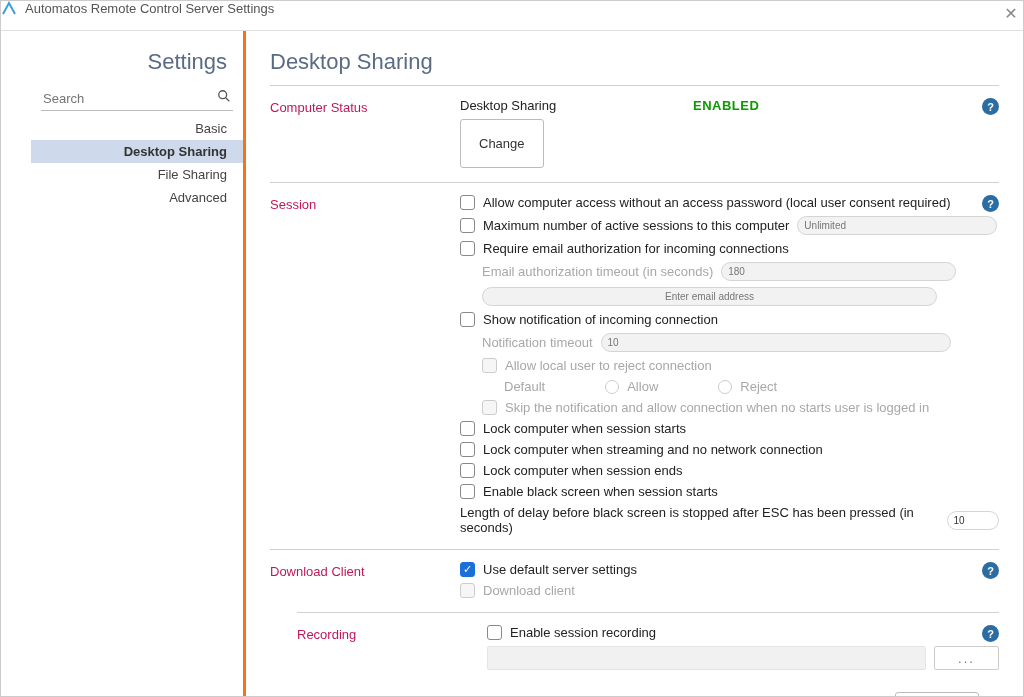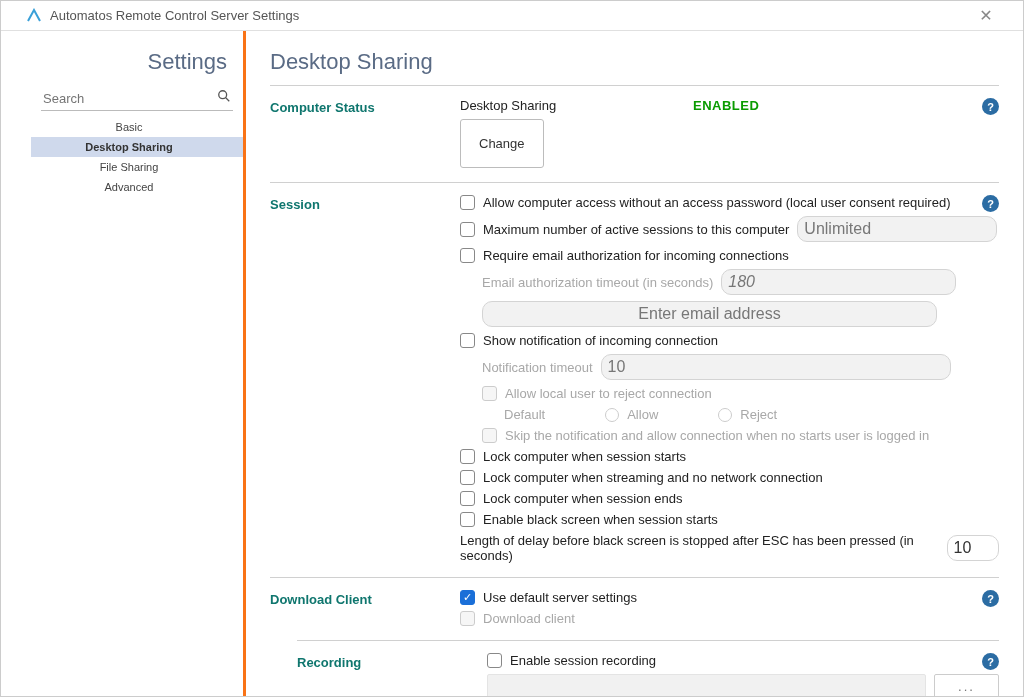--- a/index.html
+++ b/index.html
@@ -17,22 +17,21 @@
     height: 697px;
     border: 1px solid #ccc;
     display: flex;
     flex-direction: column;
     background: #fff;
   }
   .titlebar {
     height: 30px;
     border-bottom: 1px solid #e0e0e0;
     display: flex;
-    align-items: center;
-    padding: 0 25px;
+    padding: 0 0;
     color: #555;
     font-size: 13px;
   }
   .titlebar .logo {
     width: 16px; height: 16px;
     margin-right: 8px;
     display: inline-flex;
     align-items: center; justify-content: center;
   }
   .titlebar .spacer { flex: 1; }
@@ -76,23 +75,23 @@
     padding: 4px 22px 4px 2px;
     font-size: 13px;
     color: #555;
     background: transparent;
   }
   .sidebar .search-wrap .icon {
     position: absolute; right: 2px; top: 2px;
     color: #666;
   }
   .sidebar .nav-item {
-    text-align: center;
+    text-align: right;
     padding: 4px 16px 4px 0;
-    font-size: 11px;
+    font-size: 13px;
     color: #444;
     cursor: pointer;
   }
   .sidebar .nav-item.active {
     background: #cfd9ec;
     font-weight: 600;
     color: #333;
   }
   .main {
     flex: 1;
@@ -106,22 +105,22 @@
     color: #5a6b85;
     margin-bottom: 10px;
   }
   .section {
     border-top: 1px solid #d0d0d0;
     padding: 12px 0 14px 0;
     display: flex;
   }
   .section-label {
     width: 190px;
-    font-weight: 700;
-    color: #0f766e;
+    font-weight: 400;
+    color: #be185d;
     font-size: 13px;
     padding-top: 2px;
   }
   .section-body {
     flex: 1;
     display: flex;
     flex-direction: column;
     gap: 6px;
     position: relative;
   }
@@ -170,21 +169,21 @@
     display: inline-block;
     flex-shrink: 0;
   }
   .radio.disabled { border-color: #ccc; }
   .lbl { color: #222; }
   .lbl.disabled { color: #a8a8a8; }
   .input {
     border: 1px solid #d4d4d4;
     background: #f2f2f2;
     padding: 3px 6px;
-    font-size: 16px;
+    font-size: 10px;
     color: #777;
     border-radius: 10px;
   }
   .input.light { background: #fff; color:#333; }
   .btn {
     border: 1px solid #bcbcbc;
     background: #fff;
     padding: 16px 18px;
     border-radius: 3px;
     font-size: 13px;
@@ -285,21 +284,21 @@
             <span class="lbl">Maximum number of active sessions to this computer</span>
             <span class="input" style="width:200px;">Unlimited</span>
           </div>
 
           <div class="row">
             <span class="chk"></span>
             <span class="lbl">Require email authorization for incoming connections</span>
           </div>
           <div class="row indent1">
             <span class="lbl disabled">Email authorization timeout (in seconds)</span>
-            <span class="input" style="flex:1; max-width:235px;font-style:italic;">180</span>
+            <span class="input" style="flex:1; max-width:235px;">180</span>
           </div>
           <div class="row indent1">
             <span class="input" style="flex:1; max-width:455px;text-align:center;">Enter email address</span>
           </div>
 
           <div class="row">
             <span class="chk"></span>
             <span class="lbl">Show notification of incoming connection</span>
           </div>
           <div class="row indent1">

